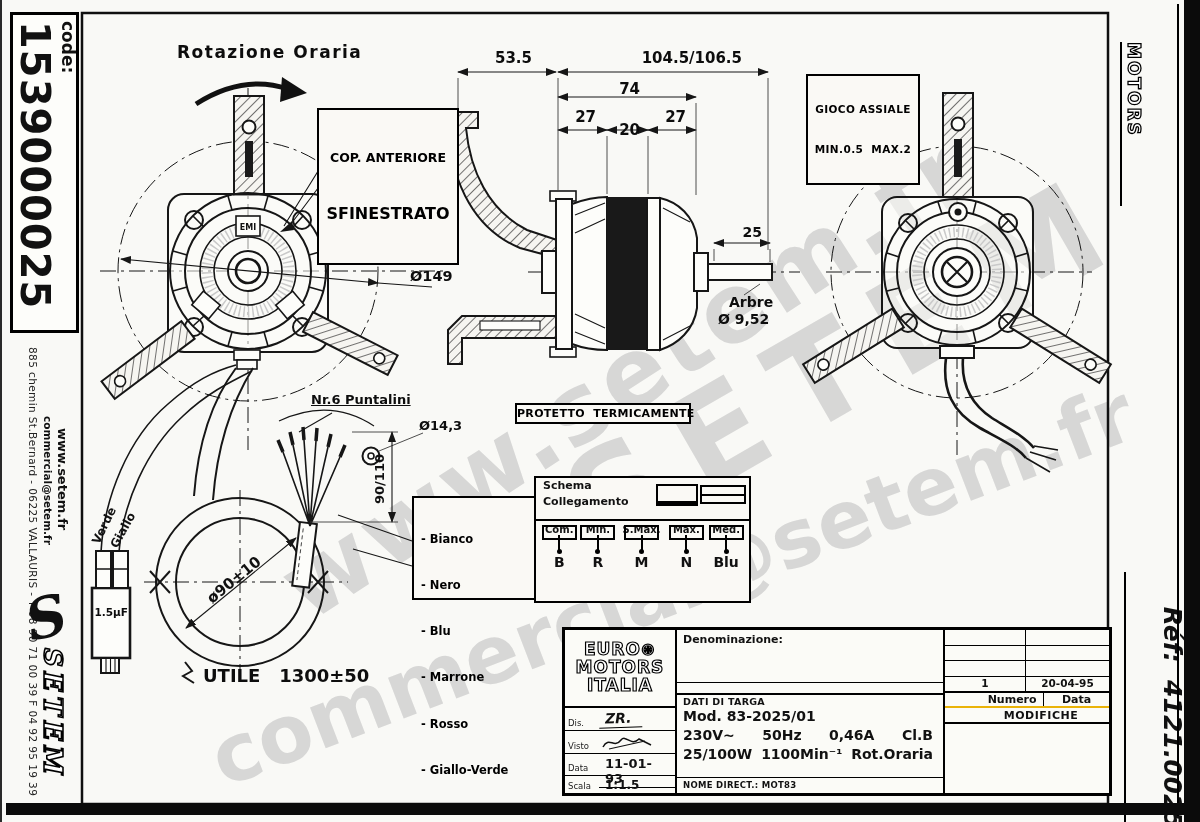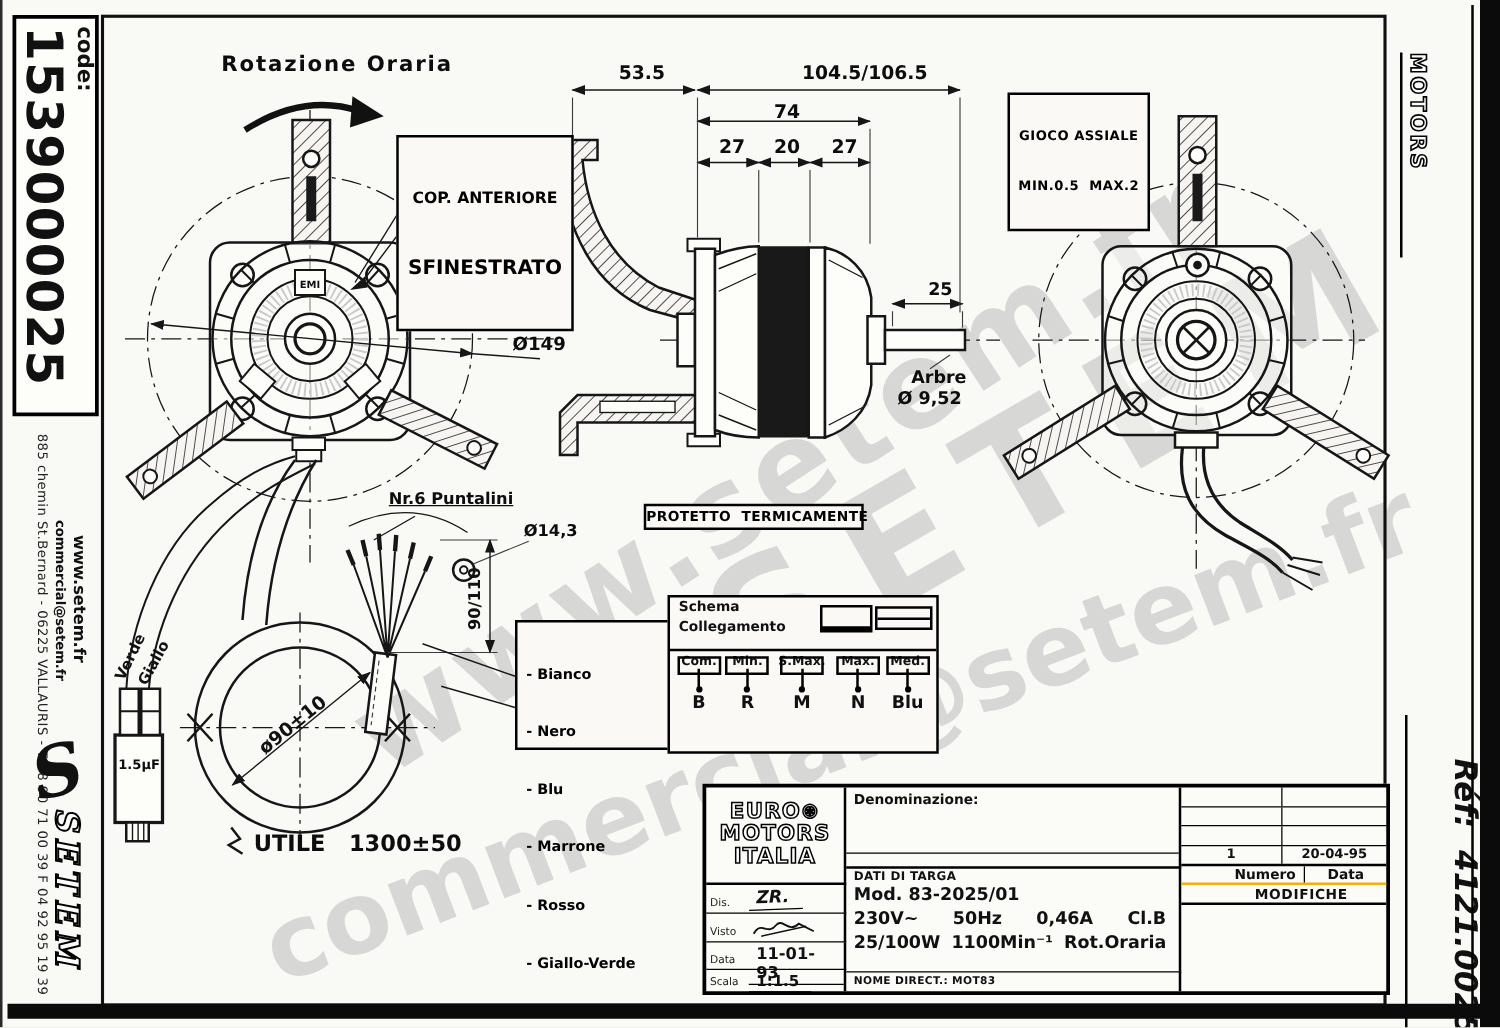--- a/index.html
+++ b/index.html
@@ -56,21 +56,21 @@
   
   #lbl-rotazione{left:177px;top:43px;font-size:17px;letter-spacing:1.5px;}
   #box-cop{left:317px;top:108px;width:138px;padding:2px 0;line-height:1.2;}
   #box-cop .a{font-size:12.5px;} #box-cop .b{font-size:16px;}
   #box-gioco{left:806px;top:74px;width:110px;padding:1px 0;border-width:2.5px;line-height:1.25;font-size:10.5px;letter-spacing:.4px;}
   #box-protetto{left:515px;top:403px;width:172px;padding:2px 0;font-size:11px;letter-spacing:.3px;border-width:2.5px;}
   
   .dimtxt{font-size:15px;}
   #lbl-d53{left:482px;top:50px;width:50px;} #lbl-d104{left:622px;top:50px;width:120px;}
   #lbl-d74{left:600px;top:81px;width:40px;}
-  #lbl-d27a{left:560px;top:109px;width:36px;} #lbl-d20{left:604px;top:109px;width:36px;}
+  #lbl-d27a{left:560px;top:109px;width:36px;} #lbl-d20{left:604px;top:122px;width:36px;}
   #lbl-d27b{left:650px;top:109px;width:36px;}
   #lbl-d25{left:722px;top:224px;width:40px;font-size:14px;}
   #lbl-d149{left:410px;top:268px;font-size:14.5px;}
   #lbl-arbre{left:729px;top:294px;font-size:14px;} #lbl-arbred{left:718px;top:311px;font-size:14px;}
   #lbl-nr6{left:311px;top:393px;font-size:13px;text-decoration:underline;}
   #lbl-d143{left:419px;top:419px;font-size:13px;}
   #lbl-utile{left:203px;top:666px;font-size:18px;}
   #lbl-cap{left:94px;top:606px;width:34px;font-size:10.5px;z-index:3;}
   
   #box-colors{left:412px;top:496px;width:121px;height:97px;text-align:left;

